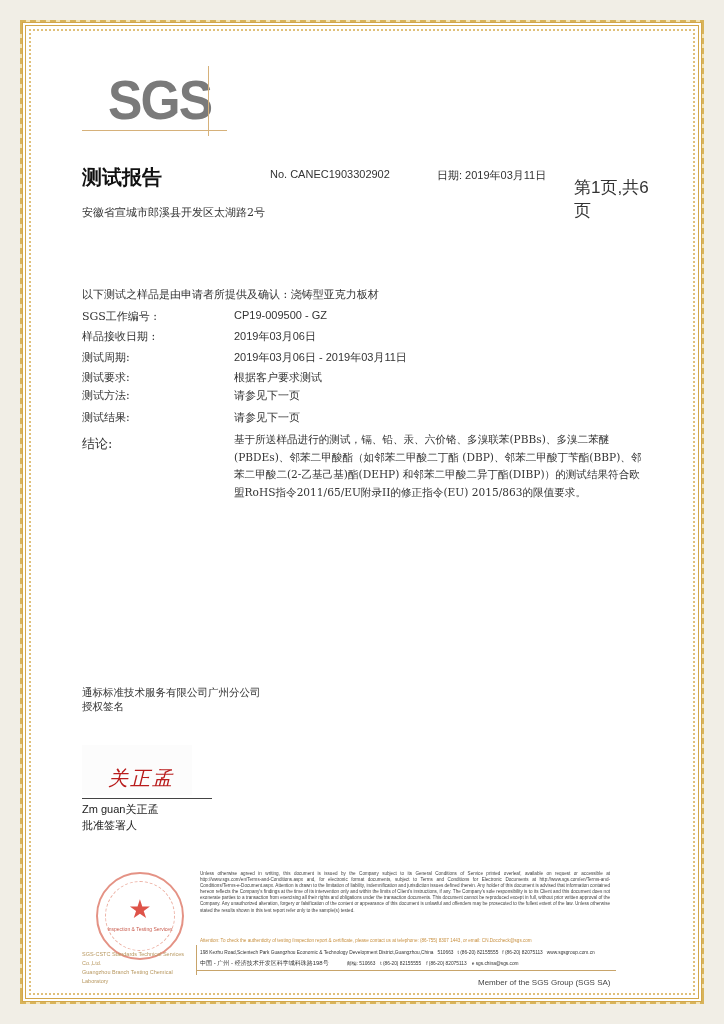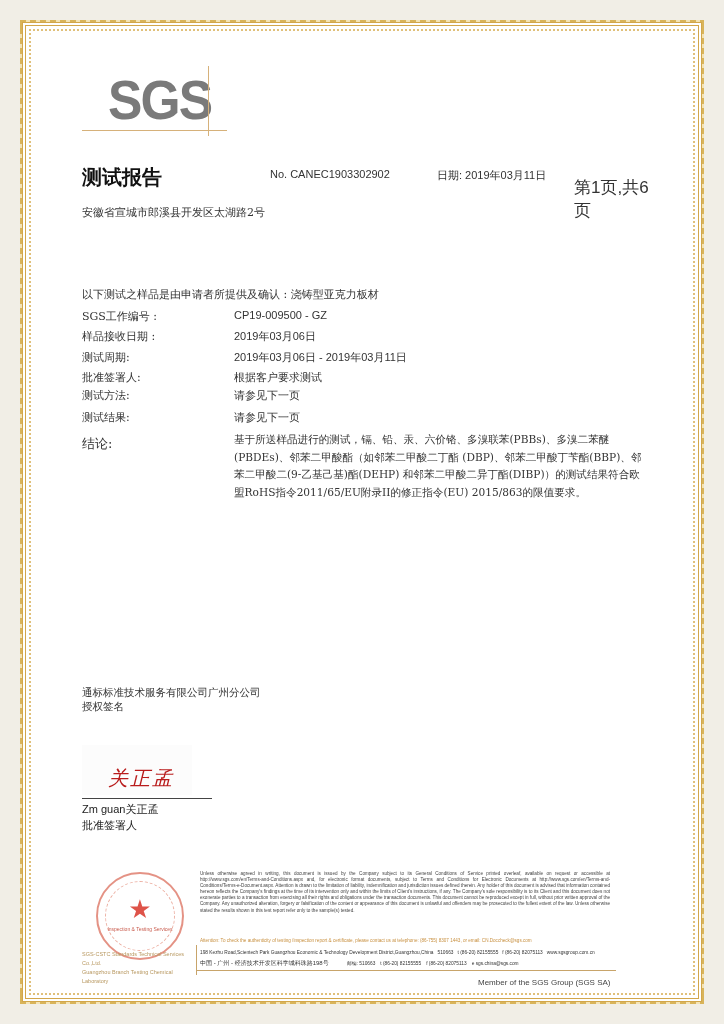--- a/index.html
+++ b/index.html
@@ -114,34 +114,34 @@
   </div>
   <div class="info-row" style="top:329px;">
     <span class="lbl">样品接收日期 :</span>
     <span class="val">2019年03月06日</span>
   </div>
   <div class="info-row" style="top:350px;">
     <span class="lbl">测试周期:</span>
     <span class="val">2019年03月06日 - 2019年03月11日</span>
   </div>
   <div class="info-row" style="top:370px;">
-    <span class="lbl">批准签署人:</span>
+    <span class="lbl">测试要求:</span>
     <span class="val">根据客户要求测试</span>
   </div>
   <div class="info-row" style="top:388px;">
     <span class="lbl">测试方法:</span>
     <span class="val">请参见下一页</span>
   </div>
   <div class="info-row" style="top:410px;">
     <span class="lbl">测试结果:</span>
     <span class="val">请参见下一页</span>
   </div>
 
   <div class="conclusion-label">结论:</div>
-  <div class="conclusion-text">基于所送样品进行的测试，镉、铅、汞、六价铬、多溴联苯(PBBs)、多溴二苯醚(PBDEs)、邻苯二甲酸酯（如邻苯二甲酸二丁酯 (DBP)、邻苯二甲酸丁苄酯(BBP)、邻苯二甲酸二(9-乙基己基)酯(DEHP) 和邻苯二甲酸二异丁酯(DIBP)）的测试结果符合欧盟RoHS指令2011/65/EU附录II的修正指令(EU) 2015/863的限值要求。</div>
+  <div class="conclusion-text">基于所送样品进行的测试，镉、铅、汞、六价铬、多溴联苯(PBBs)、多溴二苯醚(PBDEs)、邻苯二甲酸酯（如邻苯二甲酸二丁酯 (DBP)、邻苯二甲酸丁苄酯(BBP)、邻苯二甲酸二(2-乙基己基)酯(DEHP) 和邻苯二甲酸二异丁酯(DIBP)）的测试结果符合欧盟RoHS指令2011/65/EU附录II的修正指令(EU) 2015/863的限值要求。</div>
 
   <div class="signatory-company">
     <div>通标标准技术服务有限公司广州分公司</div>
     <div>授权签名</div>
   </div>
   <div class="signature-box"></div>
   <div class="signature">关正孟</div>
   <div class="signature-line"></div>
   <div class="signer-name">Zm guan关正孟</div>
   <div class="signer-title">批准签署人</div>

